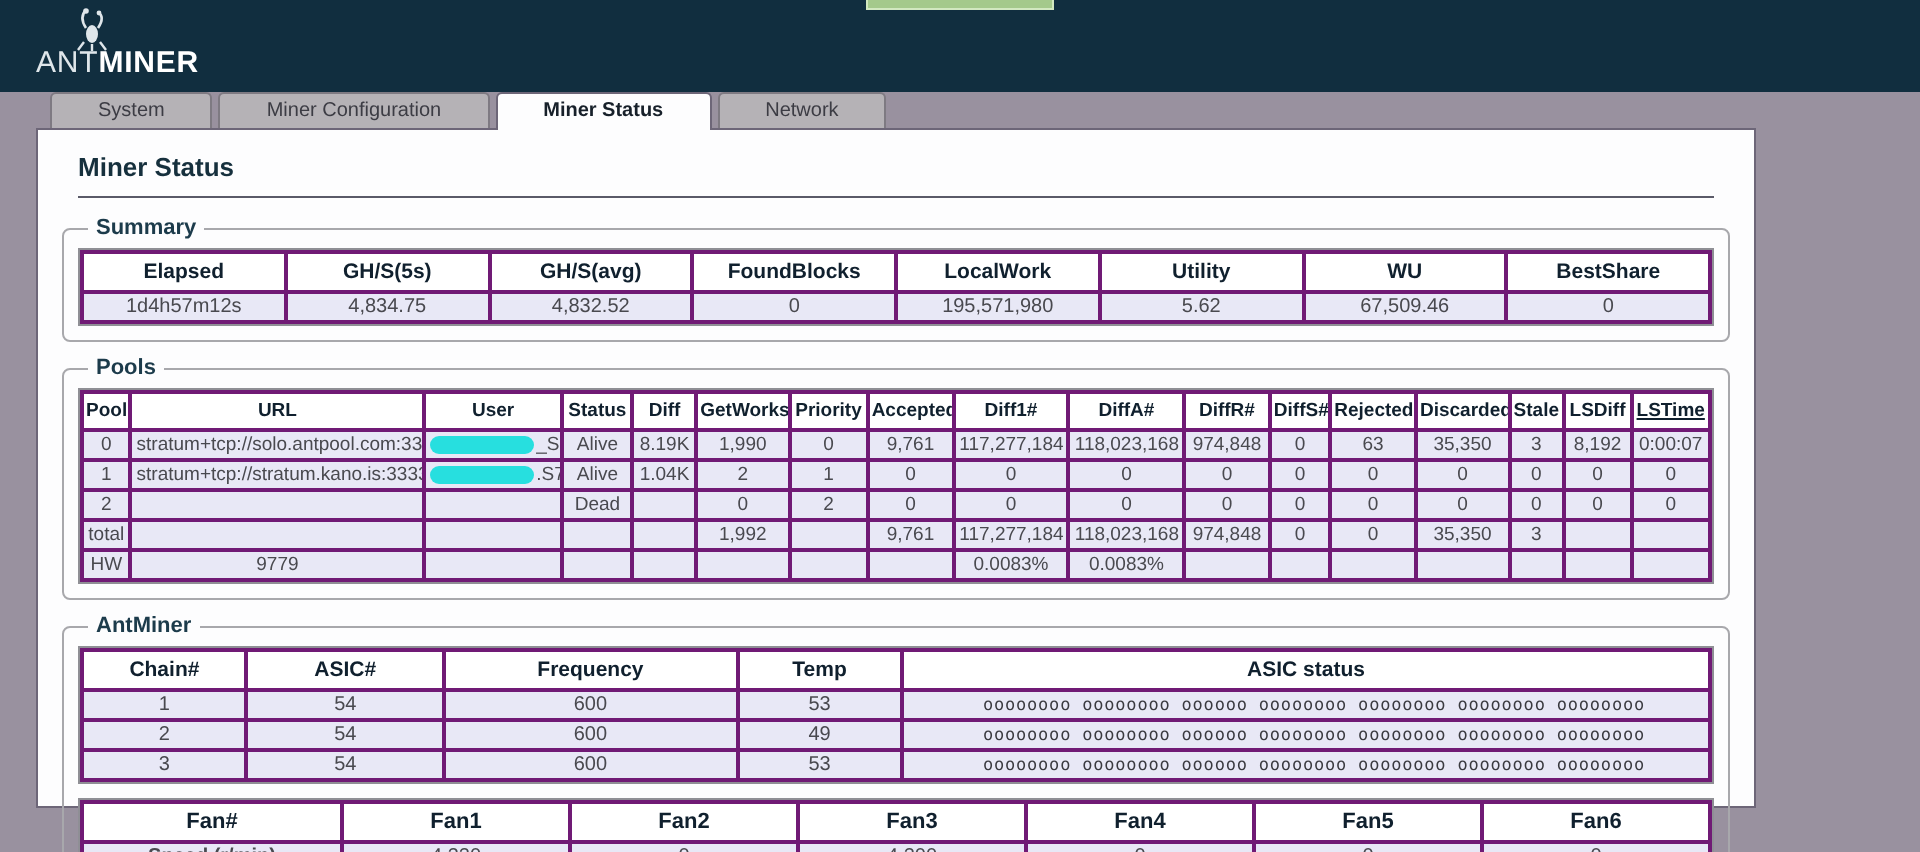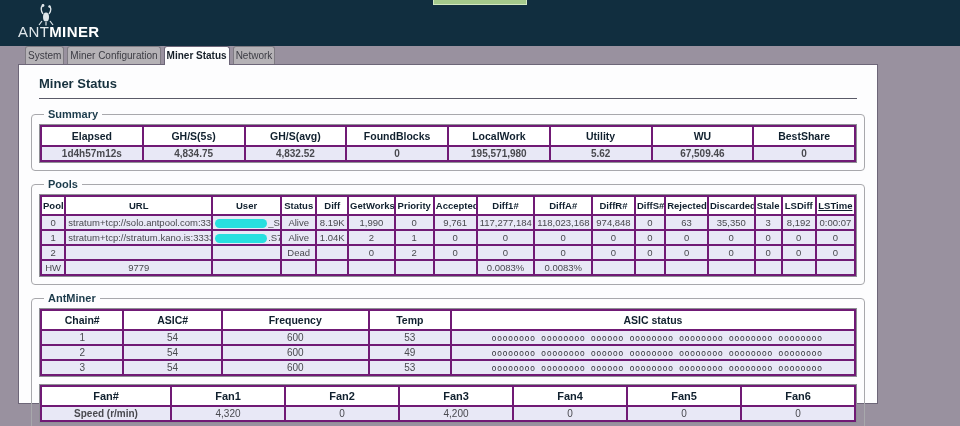--- a/index.html
+++ b/index.html
@@ -20,21 +20,21 @@
   .logo-text .thin { font-weight:400; color:#dfe6ea; }
   .logo-text .bold { font-weight:bold; color:#ffffff; }
   .green-fragment {
     position:absolute; left:433px; top:0; width:94px; height:5px;
     background:#a4c98b; border:1px solid #d2e8c0; border-top:none;
   }
   
   .tabs { height:18px; margin-left:25px; position:relative; z-index:2; }
   .tab {
     display:inline-block; vertical-align:bottom; height:18px; line-height:17px;
-    padding:0 2px; margin-right:3px;
+    padding:0 23px; margin-right:3px;
     background:#b5b2b6; border:1px solid #7e7a82; border-bottom:none;
     border-radius:3px 3px 0 0;
     font-size:10px; color:#3c3c44; cursor:pointer;
   }
   .tab.active {
     background:#fdfdfe; color:#17202a; font-weight:bold; height:19px; margin-bottom:-1px;
     border-color:#6d6678;
   }
   
   .card {
@@ -58,21 +58,21 @@
   }
   table.grid th {
     background:#fff; font-weight:bold; color:#10202e;
     text-align:center; padding:3px 1px; white-space:nowrap; overflow:hidden;
   }
   table.grid td {
     background:#e8e8f6; color:#49494f;
     text-align:center; padding:1px 2px; white-space:nowrap; overflow:hidden;
   }
   .summary-table th { font-size:10.5px; }
-  .summary-table td { font-size:10px; padding:2px;font-weight:bold; }
+  .summary-table td { font-size:10px; padding:2px; }
   .pools-table th { font-size:9.5px; }
   .pools-table td { font-size:9.5px; line-height:11px; }
   .pools-table th:nth-child(1){width:3%;}  .pools-table th:nth-child(2){width:19.5%;}
   .pools-table th:nth-child(3){width:9%;}  .pools-table th:nth-child(4){width:4.5%;}
   .pools-table th:nth-child(5){width:4%;}  .pools-table th:nth-child(6){width:6%;}
   .pools-table th:nth-child(7){width:5%;}  .pools-table th:nth-child(8){width:5.5%;}
   .pools-table th:nth-child(9){width:7.5%;} .pools-table th:nth-child(10){width:7.5%;}
   .pools-table th:nth-child(11){width:5.5%;} .pools-table th:nth-child(12){width:3.8%;}
   .pools-table th:nth-child(13){width:5.5%;} .pools-table th:nth-child(14){width:6%;}
   .pools-table th:nth-child(15){width:3.4%;} .pools-table th:nth-child(16){width:4.3%;margin-left:12px;}
@@ -229,20 +229,39 @@
             <td>0</td>
             <td>0</td>
             <td>0</td>
             <td>0</td>
             <td>0</td>
             <td>0</td>
             <td>0</td>
             <td>0</td>
           </tr>
           <tr>
+            <td>total</td>
+            <td></td>
+            <td></td>
+            <td></td>
+            <td></td>
+            <td>1,992</td>
+            <td></td>
+            <td>9,761</td>
+            <td>117,277,184</td>
+            <td>118,023,168</td>
+            <td>974,848</td>
+            <td>0</td>
+            <td>0</td>
+            <td>35,350</td>
+            <td>3</td>
+            <td></td>
+            <td></td>
+          </tr>
+          <tr>
             <td>HW</td>
             <td>9779</td>
             <td></td>
             <td></td>
             <td></td>
             <td></td>
             <td></td>
             <td></td>
             <td>0.0083%</td>
             <td>0.0083%</td>

